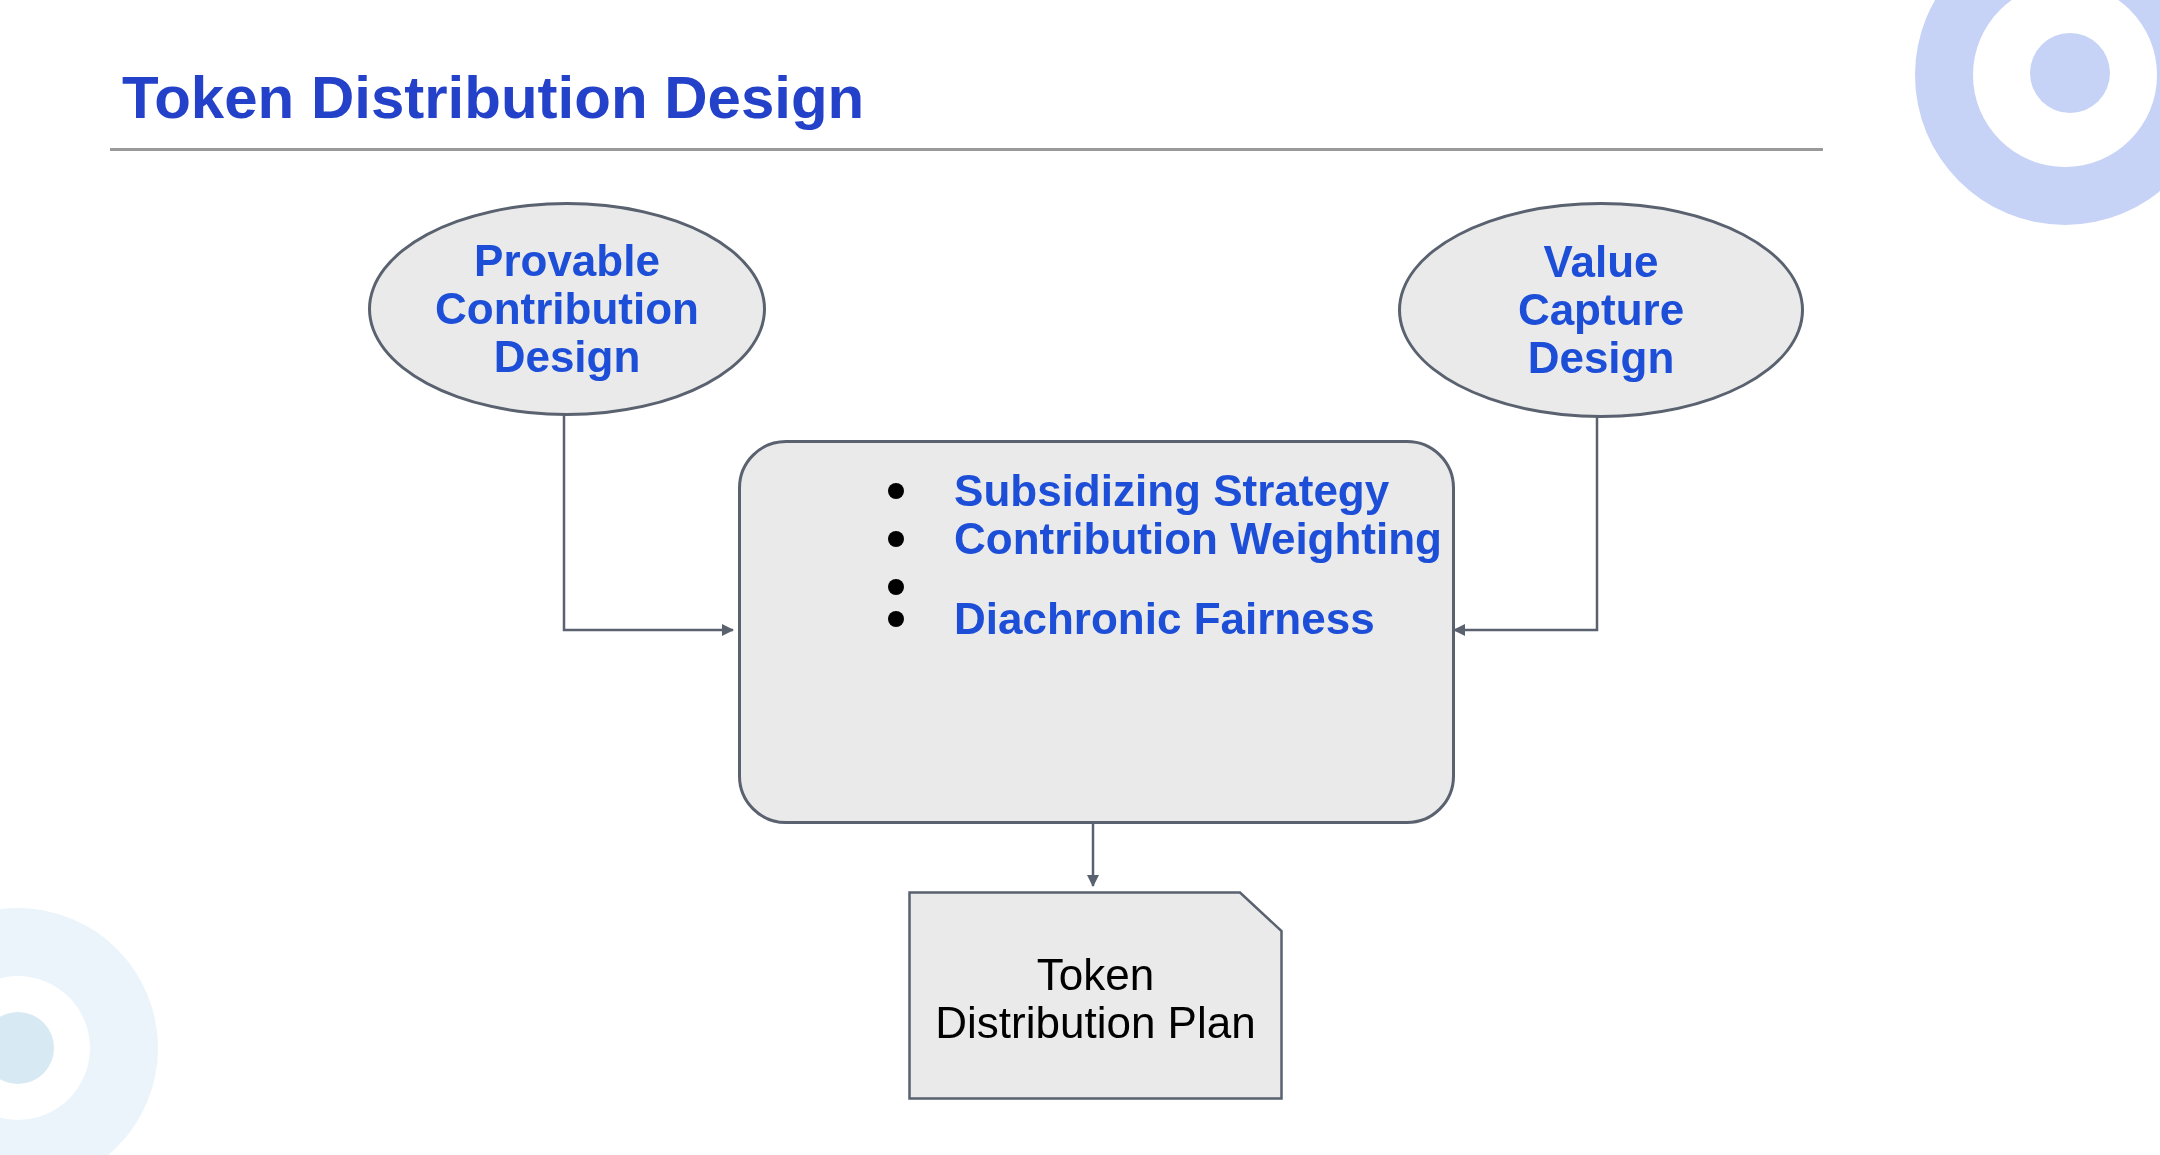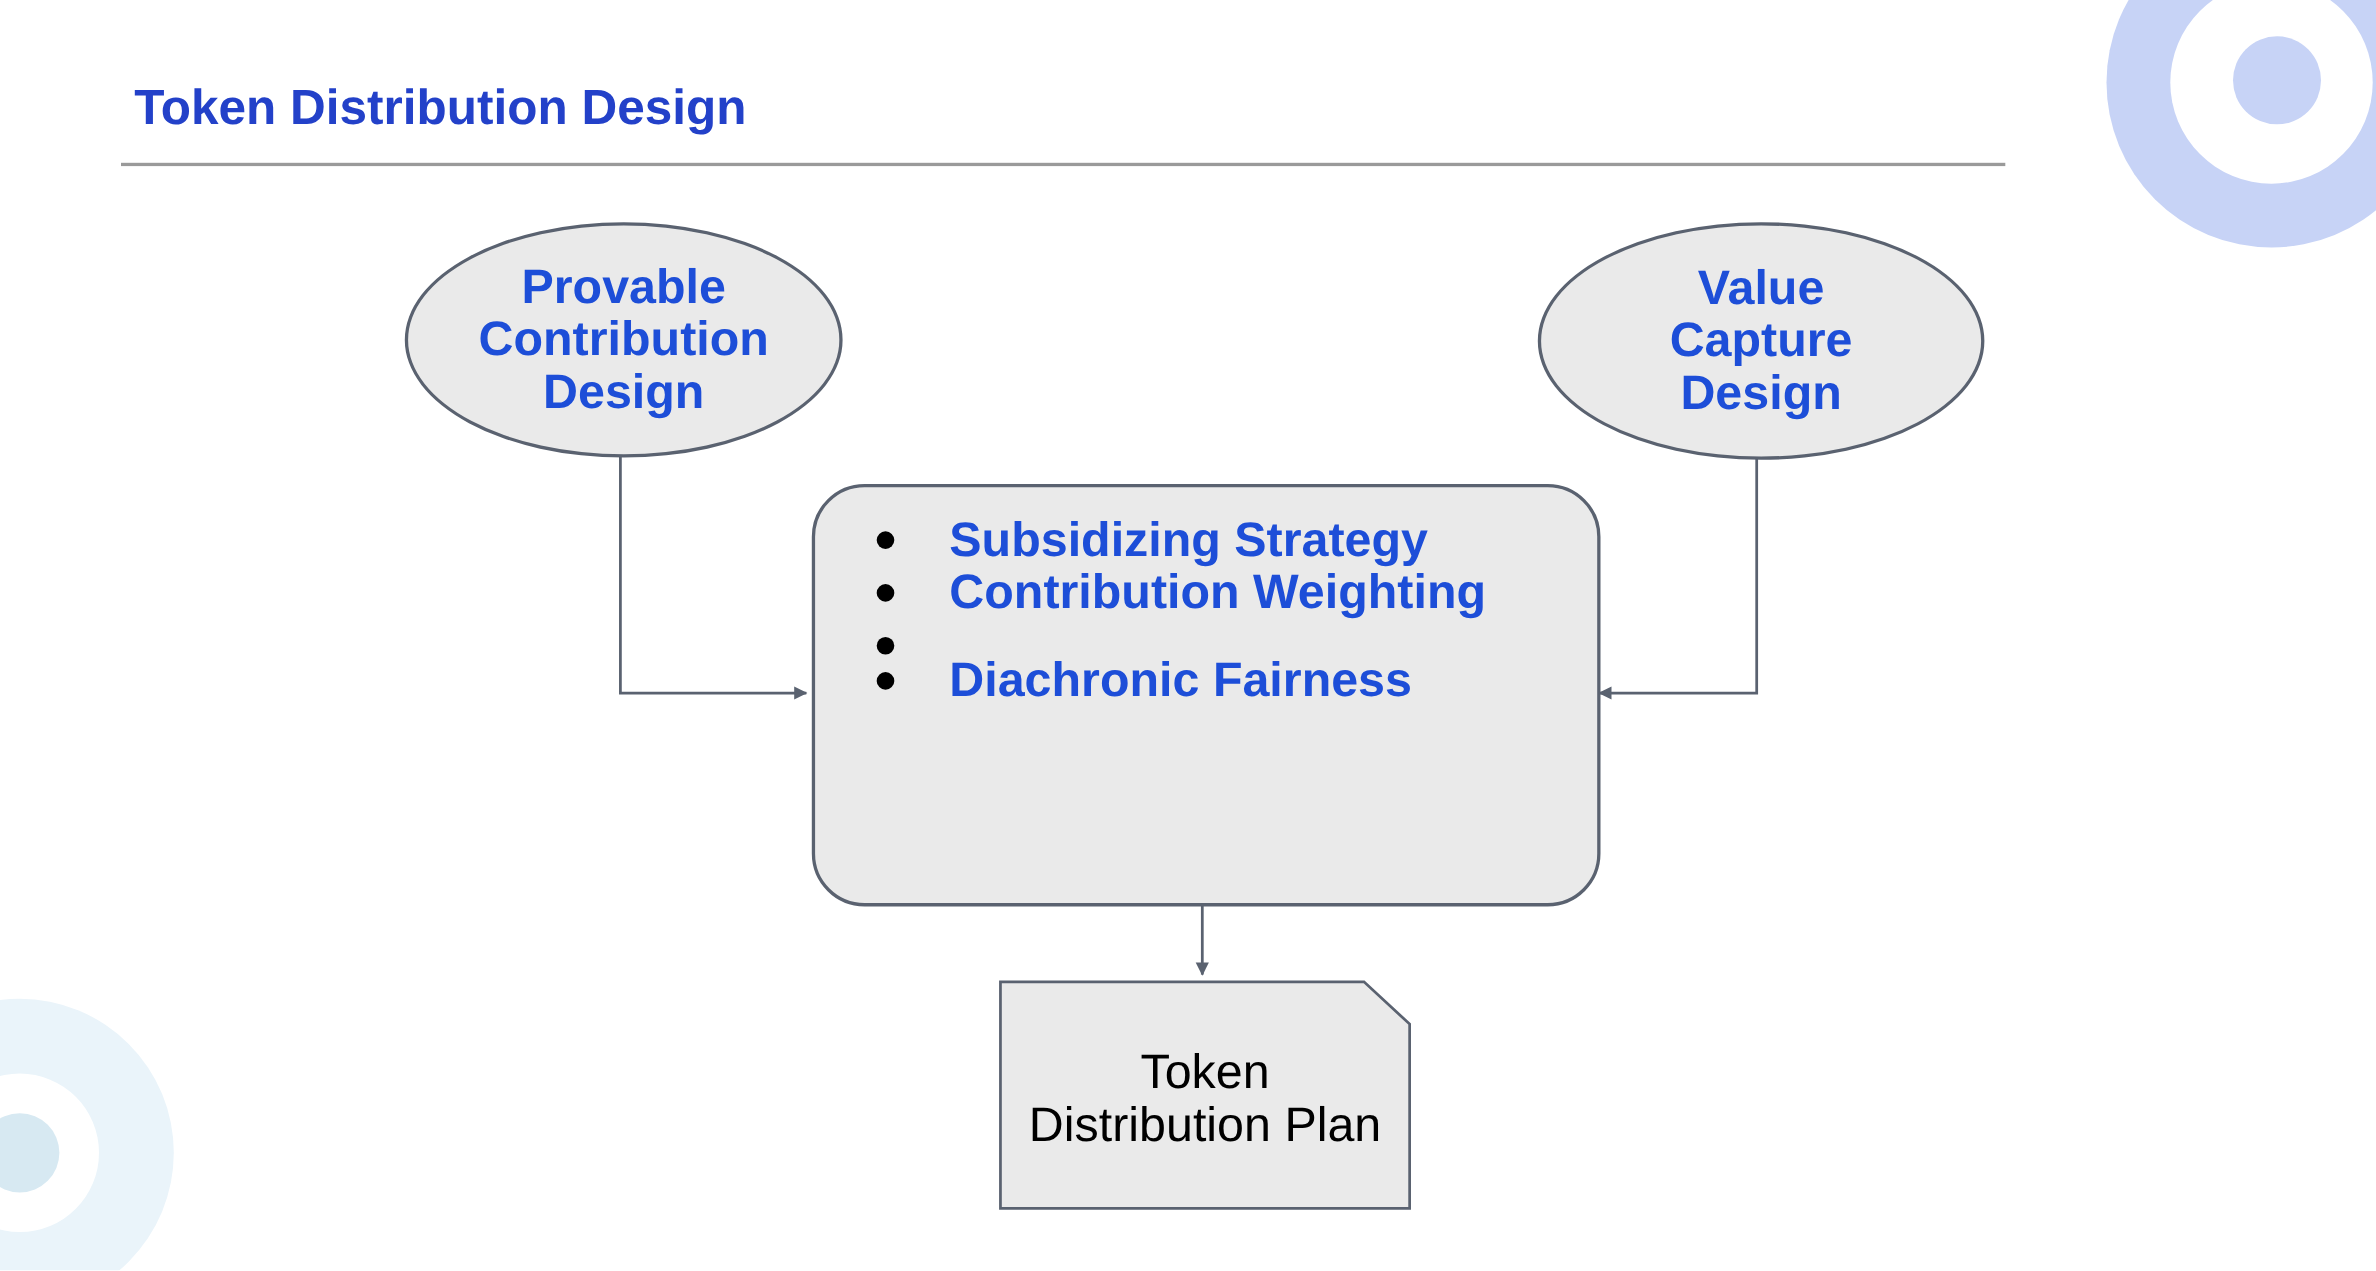--- a/index.html
+++ b/index.html
@@ -24,21 +24,21 @@
   .circ{position:absolute;border-radius:50%;}
   .deco-tr-outer{left:1915px;top:-75px;width:300px;height:300px;background:var(--deco-periwinkle);}
   .deco-tr-ring {left:1973px;top:-17px;width:184px;height:184px;background:#fff;}
   .deco-tr-inner{left:2030px;top:33px;width:80px;height:80px;background:var(--deco-periwinkle);}
   .deco-bl-outer{left:-122px;top:908px;width:280px;height:280px;background:var(--deco-light-blue);}
   .deco-bl-ring {left:-54px;top:976px;width:144px;height:144px;background:#fff;}
   .deco-bl-inner{left:-18px;top:1012px;width:72px;height:72px;background:var(--deco-inner-blue);}
 
   .title{
     position:absolute;left:122px;top:62px;
-    font-size:45px;line-height:72px;font-weight:bold;
+    font-size:60px;line-height:72px;font-weight:bold;
     color:var(--title-blue);
     white-space:nowrap;
   }
   .title-rule{
     position:absolute;left:110px;top:148px;width:1713px;height:3px;
     background:var(--rule-gray);
   }
 
   .node{
     position:absolute;
@@ -51,21 +51,21 @@
     font-weight:bold;
   }
   .node .label{white-space:pre-line;}
   .ellipse{border-radius:50%;}
   .ellipse-left {left:368px;top:202px;width:392px;height:208px;}
   .ellipse-right{left:1398px;top:202px;width:400px;height:210px;}
 
   .center-box{
     left:738px;top:440px;width:711px;height:378px;
     border-radius:48px;
-    align-items:flex-start;justify-content:flex-start;
+    align-items:flex-start;justify-content:flex-end;
     text-align:left;
   }
   .center-box ul{
     list-style:none;margin:0;padding:24px 10px 0 56px;
   }
   .center-box li{
     display:flex;align-items:flex-start;
     font-size:44px;line-height:48px;
   }
   .center-box .dot{

